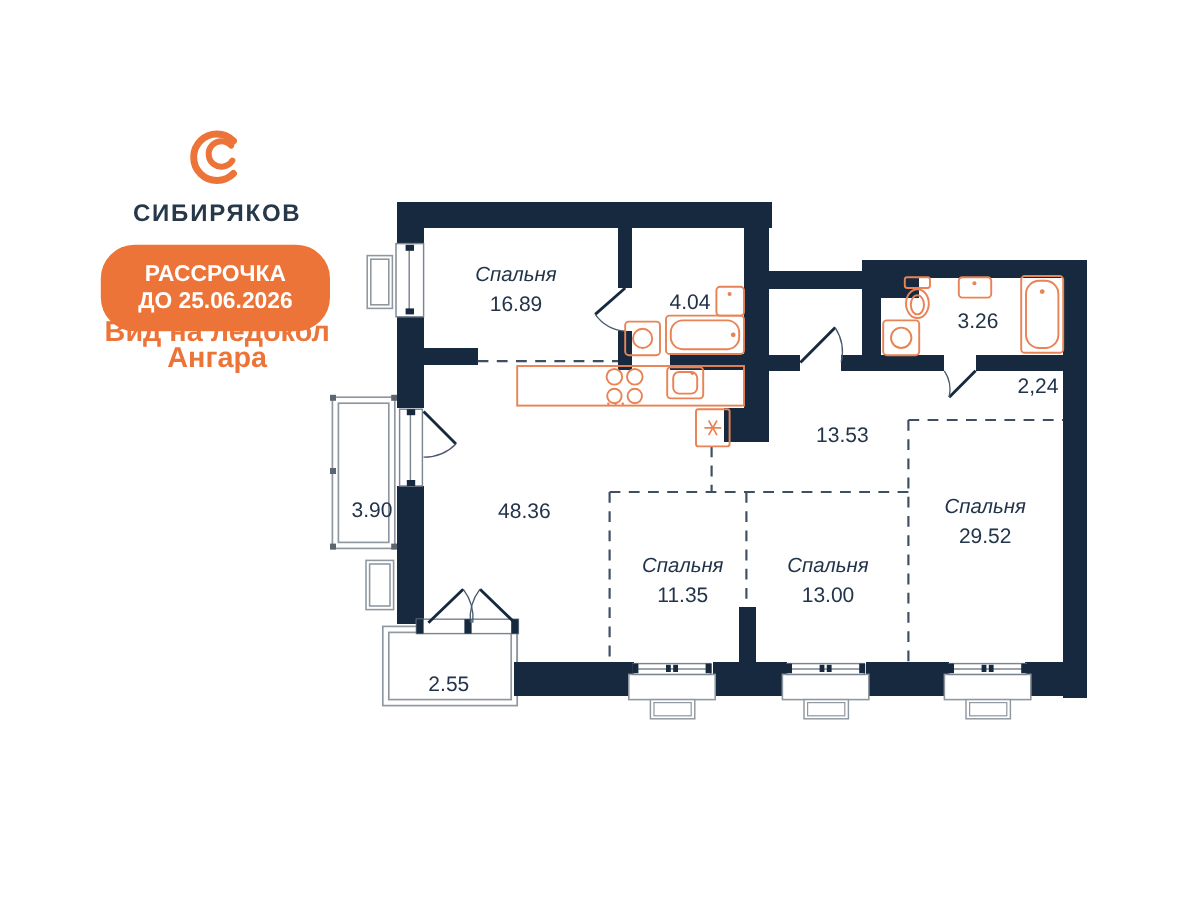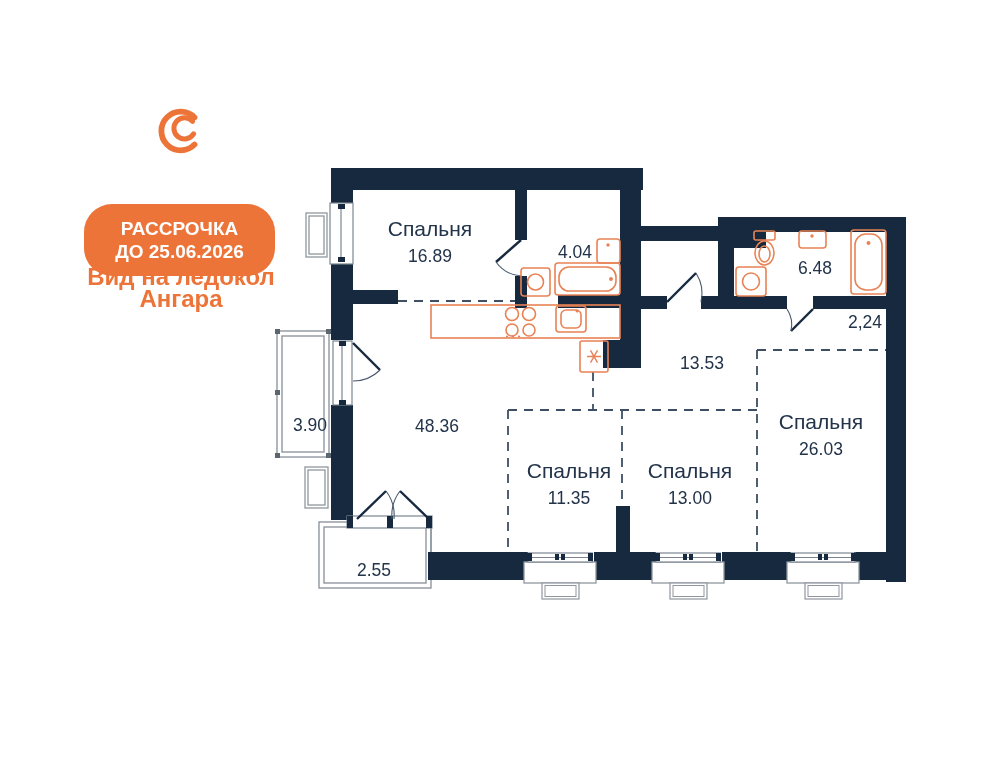--- a/index.html
+++ b/index.html
@@ -14,33 +14,34 @@
          font-family:"Liberation Sans",sans-serif;color:var(--text);}
   .hdr-name{position:absolute;left:90px;top:167px;width:182px;text-align:center;
             font-size:20px;font-weight:600;letter-spacing:1.5px;color:#27384a;}
   .badge{position:absolute;left:84px;top:204px;width:191px;height:72px;border-radius:28px;
          background:var(--accent);color:#fff;font-weight:bold;font-size:19px;line-height:23px;
          display:flex;flex-direction:column;align-items:center;justify-content:center;text-align:center;}
   .tagline{position:absolute;left:78px;top:266px;width:206px;text-align:center;
            color:var(--accent);font-weight:bold;font-size:24px;line-height:22px;}
   .plansvg{position:absolute;left:0;top:0;}
   .rl{position:absolute;transform:translate(-50%,-50%);text-align:center;color:var(--text);}
-  .lbl{font-size:21px;line-height:1.18;}
+  .lbl{font-style:italic;font-size:17px;line-height:1.18;}
   .num{font-size:17.5px;margin-top:4px;}
   .num-only{font-size:17.5px;}
 </style>
 </head>
 <body>
 
 <div class="stage">
 
   <svg class="plansvg" style="left:152px;top:102px" width="58" height="58" viewBox="0 0 60 60">
     <path d="M44,16 A20,20 0 1 0 44,44" fill="none" stroke="var(--accent)" stroke-width="6" stroke-linecap="round"></path>
     <path d="M42,20 A11,11 0 1 0 43,33" fill="none" stroke="var(--accent)" stroke-width="5.2" stroke-linecap="round"></path>
   </svg>
+  <div class="hdr-name">СИБИРЯКОВ</div>
   <div class="badge">
     <span>РАССРОЧКА</span>
     <span>ДО 25.06.2026</span>
   </div>
   <div class="tagline">
     <div>Вид на ледокол</div>
     <div>Ангара</div>
   </div>
 
   <svg class="plansvg" style="left:0;top:0" width="983" height="768" viewBox="0 0 983 768">
@@ -225,42 +226,42 @@
   </svg>
 
   <div class="rl" style="left:430px;top:242px">
     <div class="lbl">Спальня</div>
     <div class="num">16.89</div>
   </div>
   <div class="rl" style="left:575px;top:252px">
     <div class="num-only">4.04</div>
   </div>
   <div class="rl" style="left:815px;top:268px">
-    <div class="num-only">6.48</div>
+    <div class="num-only">3.26</div>
   </div>
   <div class="rl" style="left:865px;top:322px">
     <div class="num-only">2,24</div>
   </div>
   <div class="rl" style="left:702px;top:363px">
     <div class="num-only">13.53</div>
   </div>
   <div class="rl" style="left:437px;top:424px;width:100px">
     <div class="num">48.36</div>
   </div>
   <div class="rl" style="left:569px;top:484px">
     <div class="lbl">Спальня</div>
     <div class="num">11.35</div>
   </div>
   <div class="rl" style="left:690px;top:484px">
     <div class="lbl">Спальня</div>
     <div class="num">13.00</div>
   </div>
   <div class="rl" style="left:821px;top:435px">
     <div class="lbl">Спальня</div>
-    <div class="num">26.03</div>
+    <div class="num">29.52</div>
   </div>
   <div class="rl" style="left:310px;top:425px">
     <div class="num-only">3.90</div>
   </div>
   <div class="rl" style="left:374px;top:570px">
     <div class="num-only">2.55</div>
   </div>
 
 </div>
 

